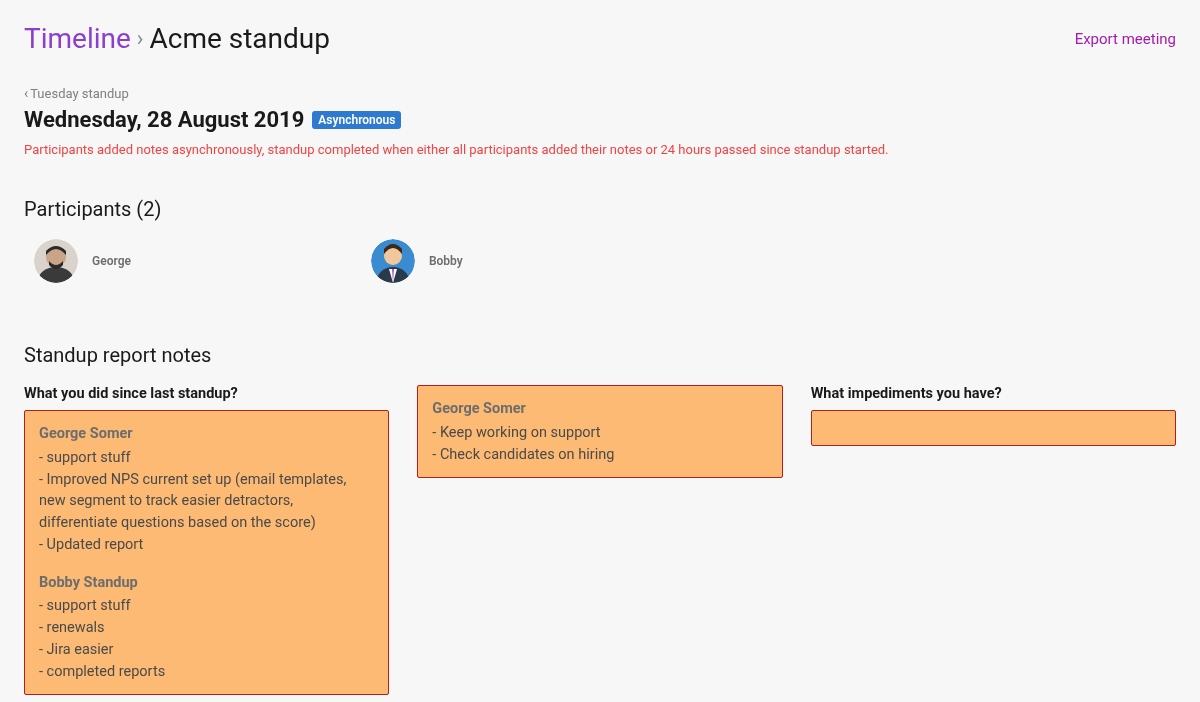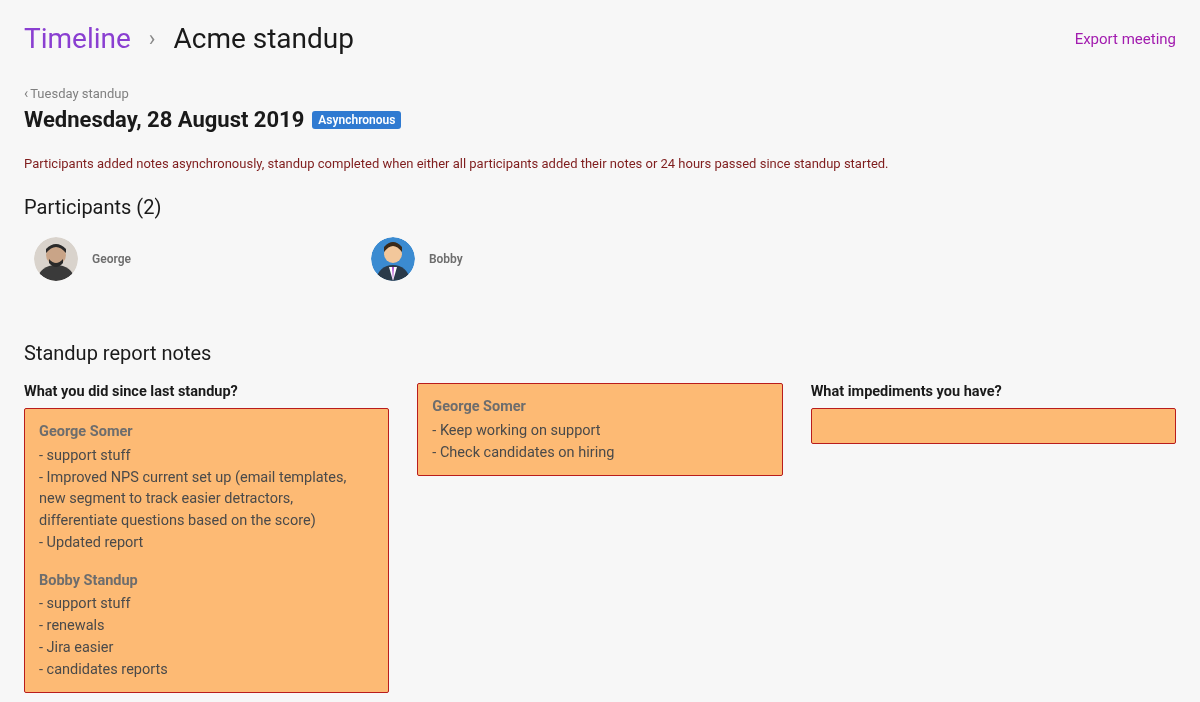--- a/index.html
+++ b/index.html
@@ -12,41 +12,41 @@
   }
   .header-row {
     display: flex;
     align-items: center;
     justify-content: space-between;
     margin-bottom: 28px;
   }
   .breadcrumb {
     display: flex;
     align-items: center;
-    gap: 18px;
+    gap: 6px;
     font-size: 28px;
     font-weight: 400;
   }
   .breadcrumb .timeline-link { color: #8a3fd1; cursor: pointer; }
   .breadcrumb .chevron { color: #888; font-size: 22px; }
   .breadcrumb .current { color: #1a1a1a; }
   .export-link { color: #a21caf; font-size: 15px; cursor: pointer; }
   .back-link {
     color: #808080; font-size: 13px; cursor: pointer;
     display: inline-flex; align-items: center; gap: 2px;
     margin-bottom: 6px;
   }
   .back-link .caret { font-size: 14px; }
-  .date-row { display: flex; align-items: center; gap: 8px; margin-bottom: 24px; }
+  .date-row { display: flex; align-items: center; gap: 8px; margin-bottom: 10px; }
   .date { font-size: 22px; font-weight: 700; color: #1a1a1a; }
   .badge {
     background: #2f7ad1; color: #fff; font-size: 12px; font-weight: 600;
     padding: 2px 6px; border-radius: 3px;
   }
-  .description { color: #7f1d1d; font-size: 13px; margin-bottom: 24px; }
+  .description { color: #ef4444; font-size: 13px; margin-bottom: 40px; }
   .section-title { font-size: 20px; font-weight: 400; color: #1a1a1a; margin-bottom: 18px; }
   .participants-row { display: flex; gap: 240px; margin-bottom: 60px; padding-left: 10px; }
   .participant { display: flex; align-items: center; gap: 14px; }
   .participant .name { color: #6d6d6d; font-size: 12px; font-weight: 600; }
   .avatar {
     width: 44px; height: 44px; border-radius: 50%; overflow: hidden;
     display: flex; align-items: center; justify-content: center;
   }
   .avatar svg { width: 100%; height: 100%; }
   .columns { display: flex; gap: 28px; }
@@ -140,21 +140,21 @@
           <div class="entry-author">George Somer</div>
           <div class="entry-line">- support stuff</div>
           <div class="entry-line">- Improved NPS current set up (email templates, new segment to track easier detractors, differentiate questions based on the score)</div>
           <div class="entry-line">- Updated report</div>
         </div>
         <div class="entry">
           <div class="entry-author">Bobby Standup</div>
           <div class="entry-line">- support stuff</div>
           <div class="entry-line">- renewals</div>
           <div class="entry-line">- Jira easier</div>
-          <div class="entry-line">- candidates reports</div>
+          <div class="entry-line">- completed reports</div>
         </div>
       </div>
   </div>
   <div class="col">
     <div class="note-box">
         <div class="entry">
           <div class="entry-author">George Somer</div>
           <div class="entry-line">- Keep working on support</div>
           <div class="entry-line">- Check candidates on hiring</div>
         </div>

